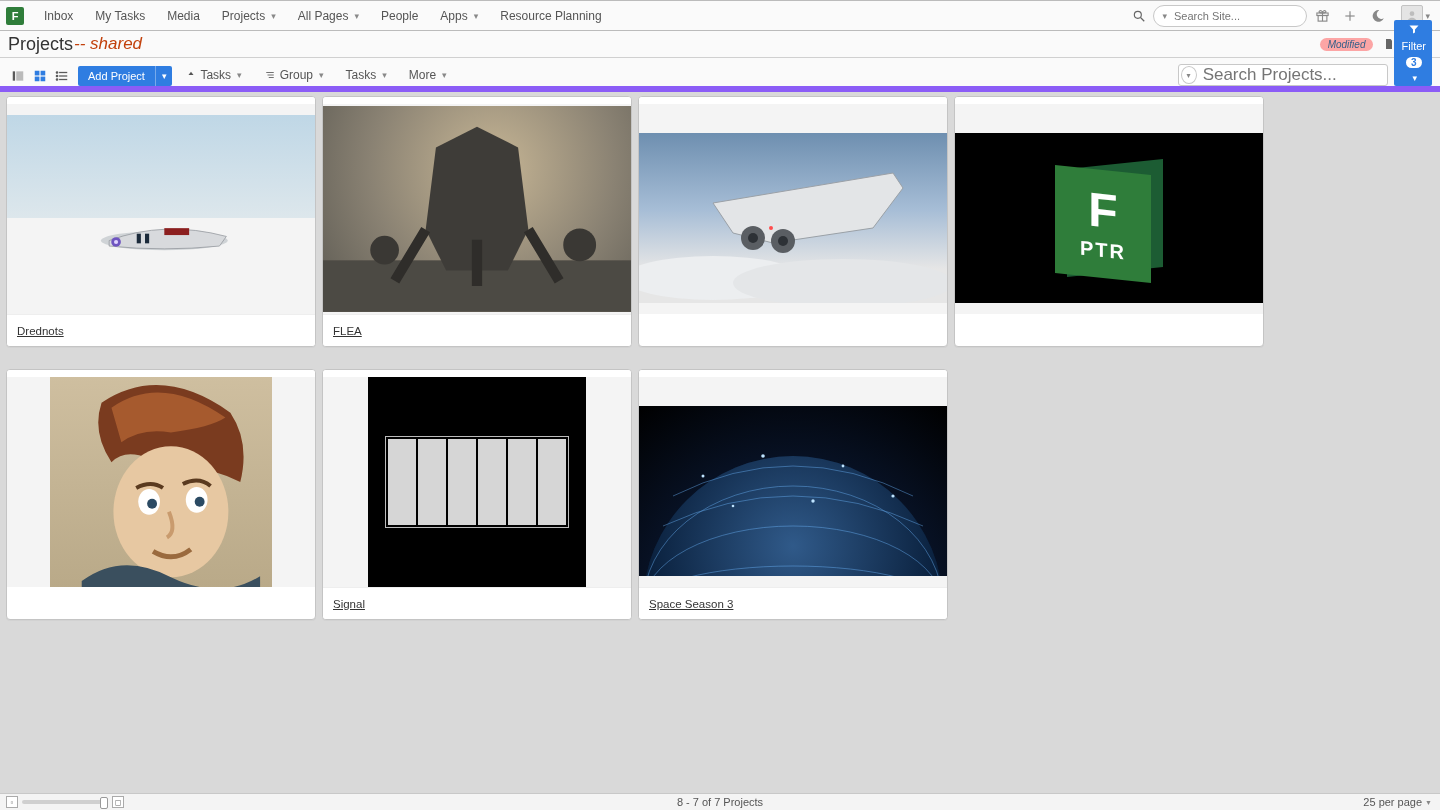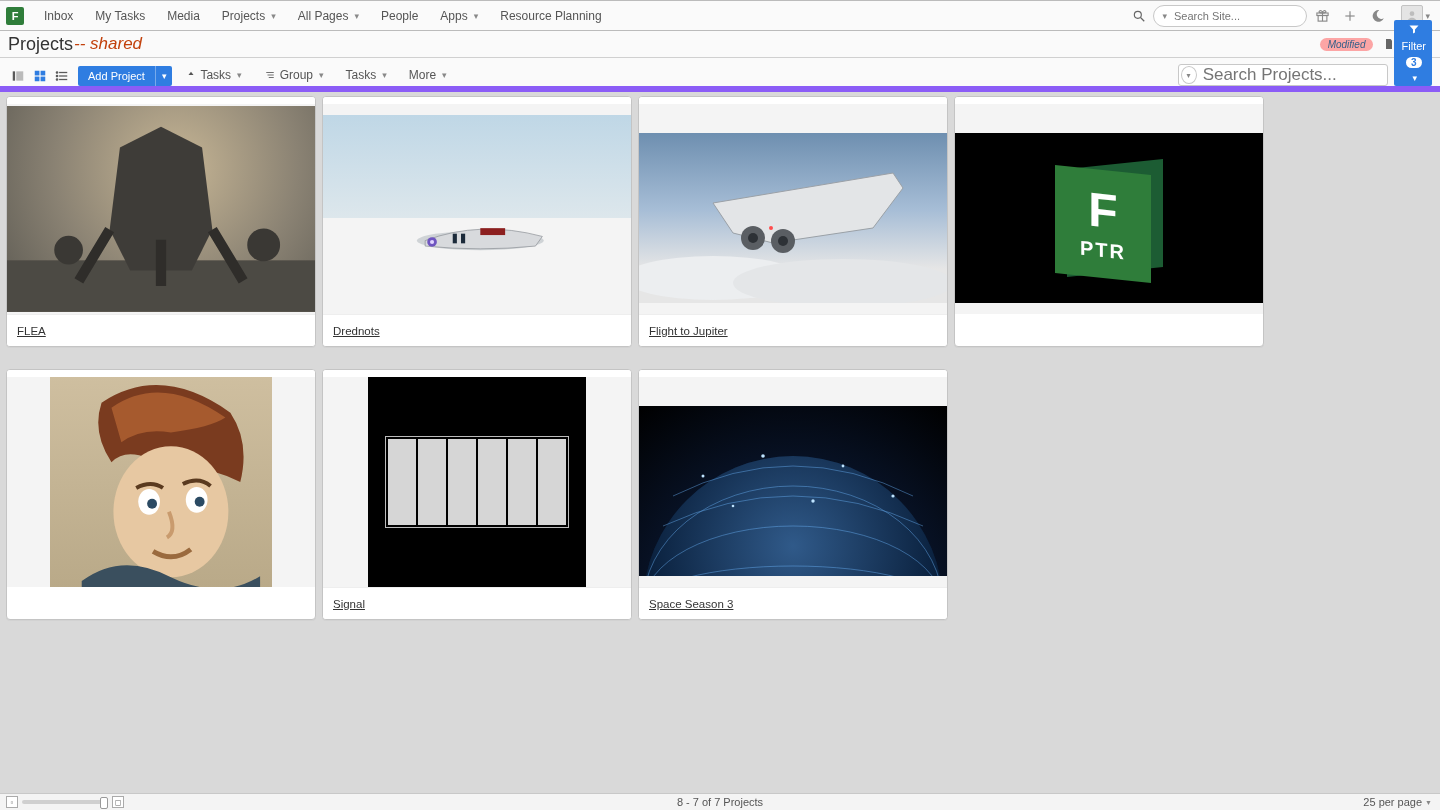--- a/index.html
+++ b/index.html
@@ -419,75 +419,72 @@
     <span class="count">3</span>
     <span class="chev">▾</span>
   </button>
 </div>
 
 <div class="content">
   <div class="grid">
 
     <div class="card">
       <div class="bar"></div>
-      <div class="thumb" style="padding:0;">
-        <div class="scene scene-flea" style="height:206px;">
-          <svg viewBox="0 0 300 200" width="100%" height="100%">
-            <rect x="0" y="150" width="300" height="50" fill="#4c4a44"></rect>
-            <path d="M110 40 L150 20 L190 40 L200 120 L180 160 L120 160 L100 120 Z" fill="#3e3c38"></path>
-            <path d="M100 120 L70 170 M200 120 L230 170 M150 130 L150 175" stroke="#2f2d2a" stroke-width="10" fill="none"></path>
-            <circle cx="60" cy="140" r="14" fill="#3a3834"></circle>
-            <circle cx="250" cy="135" r="16" fill="#3a3834"></circle>
-          </svg>
-        </div>
-      </div>
-      <div class="title-row">
-          <a>FLEA</a>
-        </div>
-    </div>
-
-    <div class="card">
-      <div class="bar"></div>
       <div class="thumb">
         <div class="thumb-inner scene-drednots">
           <svg class="ship" viewBox="0 0 200 60">
             <ellipse cx="100" cy="40" rx="92" ry="14" fill="#cfd3d6"></ellipse>
             <path d="M20 40 Q100 10 190 34 L180 48 Q100 56 20 48 Z" fill="#d8dadd" stroke="#8a8f94" stroke-width="1"></path>
             <rect x="100" y="22" width="36" height="10" fill="#8c1f1f"></rect>
             <circle cx="30" cy="42" r="7" fill="#6f55c0"></circle>
             <circle cx="30" cy="42" r="3" fill="#e0d4ff"></circle>
             <rect x="60" y="30" width="6" height="14" fill="#1b2a3a"></rect>
             <rect x="72" y="30" width="6" height="14" fill="#1b2a3a"></rect>
           </svg>
         </div>
       </div>
       <div class="title-row">
           <a>Drednots</a>
+        </div>
+    </div>
+
+    <div class="card">
+      <div class="bar"></div>
+      <div class="thumb" style="padding:0;">
+        <div class="scene scene-flea" style="height:206px;">
+          <svg viewBox="0 0 300 200" width="100%" height="100%">
+            <rect x="0" y="150" width="300" height="50" fill="#4c4a44"></rect>
+            <path d="M110 40 L150 20 L190 40 L200 120 L180 160 L120 160 L100 120 Z" fill="#3e3c38"></path>
+            <path d="M100 120 L70 170 M200 120 L230 170 M150 130 L150 175" stroke="#2f2d2a" stroke-width="10" fill="none"></path>
+            <circle cx="60" cy="140" r="14" fill="#3a3834"></circle>
+            <circle cx="250" cy="135" r="16" fill="#3a3834"></circle>
+          </svg>
+        </div>
+      </div>
+      <div class="title-row">
+          <a>FLEA</a>
         </div>
     </div>
 
     <div class="card">
       <div class="bar"></div>
       <div class="thumb">
         <div class="thumb-inner scene-flight" style="height:170px; margin-top:18px;">
           <svg viewBox="0 0 300 170" width="100%" height="100%">
             <ellipse cx="70" cy="145" rx="90" ry="22" fill="#eceef0"></ellipse>
             <ellipse cx="200" cy="150" rx="110" ry="24" fill="#e4e6e8"></ellipse>
             <path d="M70 70 L250 40 L260 55 L230 95 L130 110 L90 100 Z" fill="#e3e5e7" stroke="#9aa0a6" stroke-width="1"></path>
             <circle cx="110" cy="105" r="12" fill="#5a5e63"></circle>
             <circle cx="140" cy="108" r="12" fill="#5a5e63"></circle>
             <circle cx="110" cy="105" r="5" fill="#2d3136"></circle>
             <circle cx="140" cy="108" r="5" fill="#2d3136"></circle>
             <circle cx="128" cy="95" r="2" fill="#ff4d4d"></circle>
           </svg>
         </div>
       </div>
-      <div class="title-row">
-          <a>Flight to Jupiter</a>
-        </div>
     </div>
 
     <div class="card">
       <div class="bar"></div>
       <div class="thumb">
         <div class="thumb-inner scene-fpt" style="height:170px; margin-top:18px;">
           <div class="fpt-logo">
             <div class="back"></div>
             <div class="front">
               <div class="bigF">F</div>

